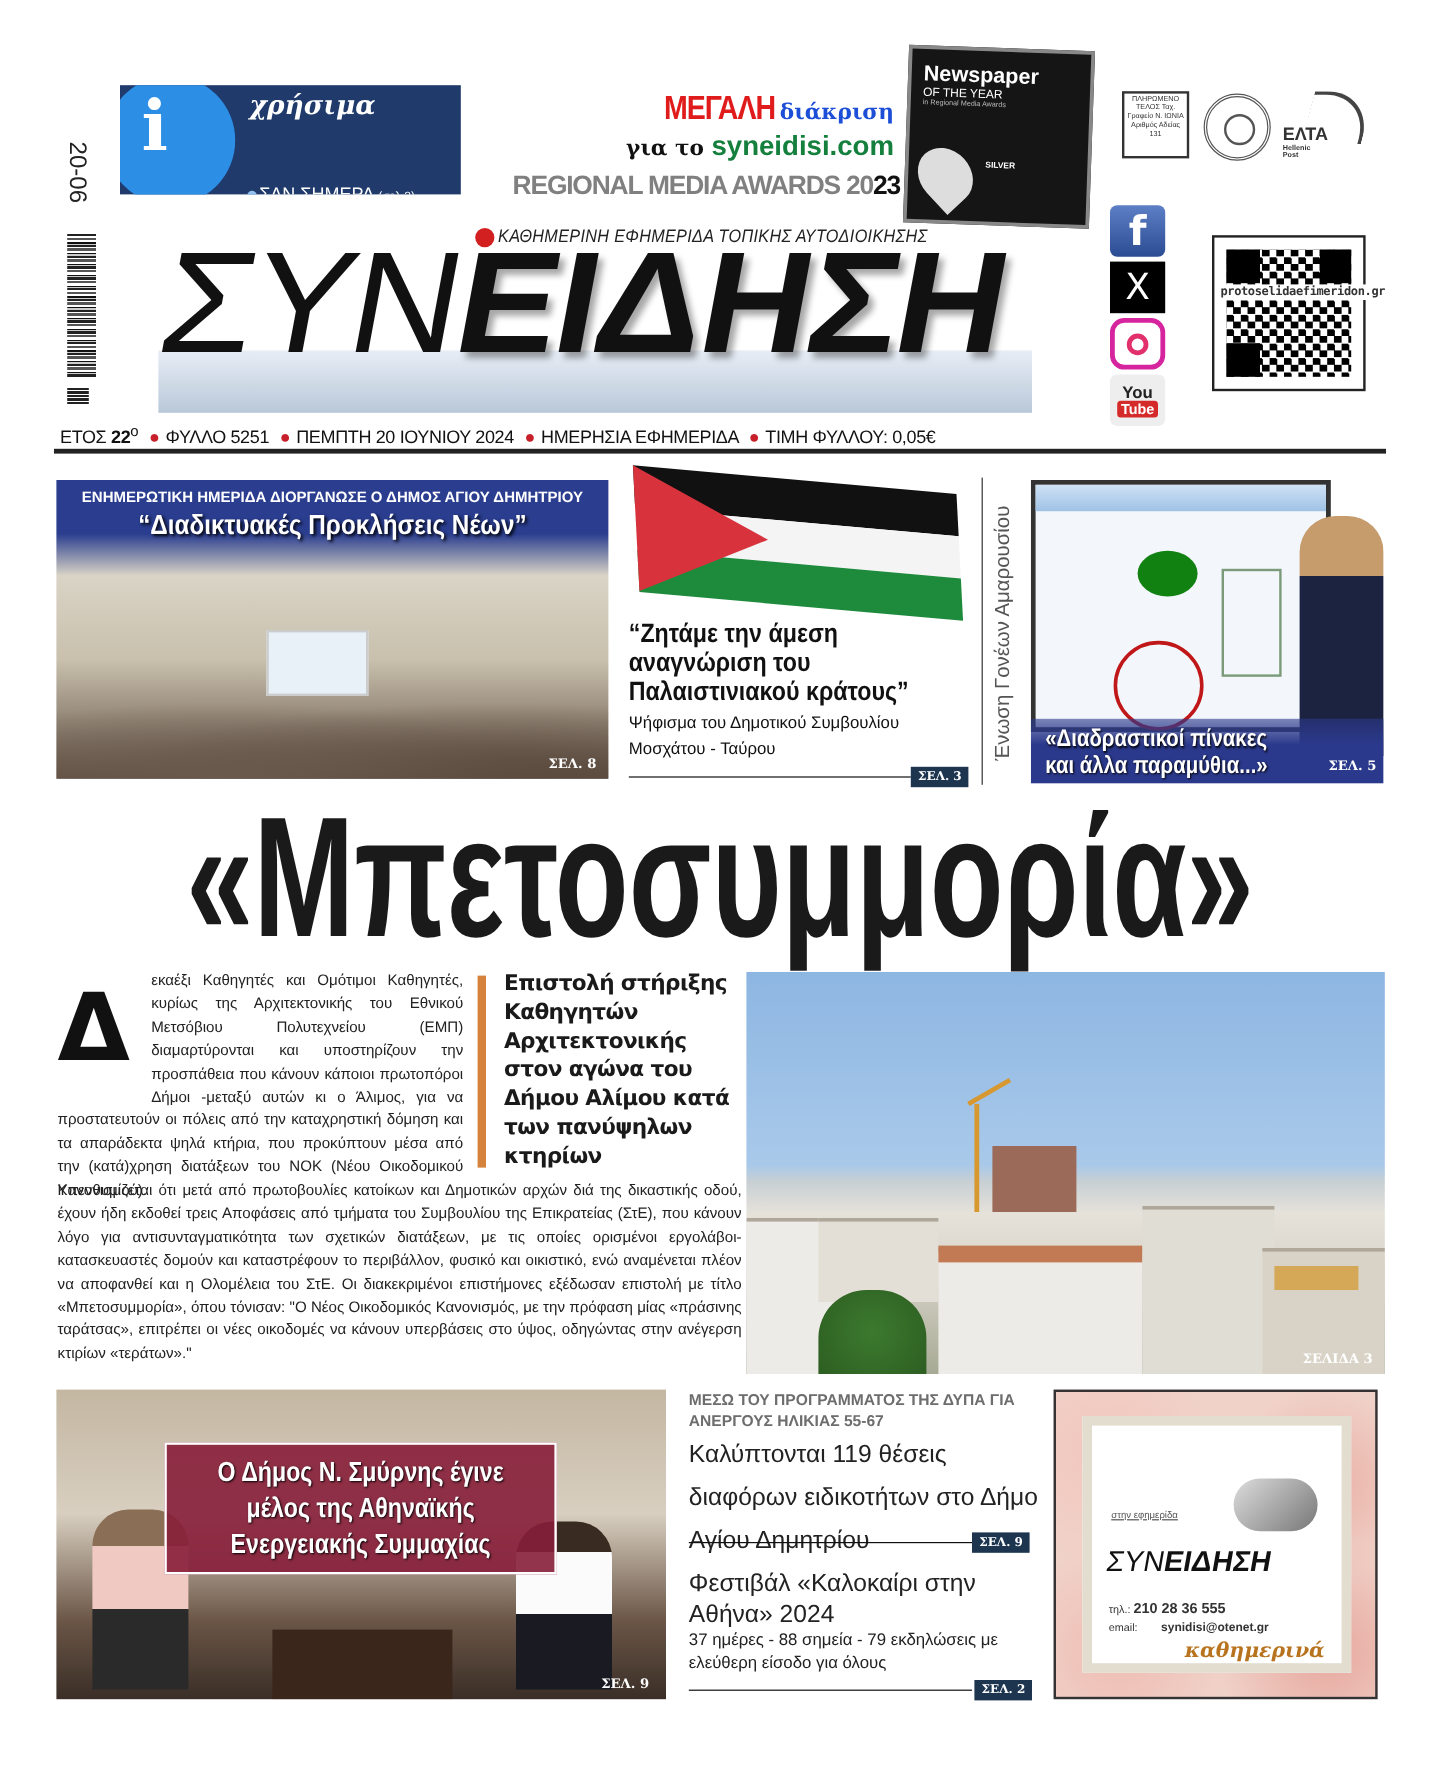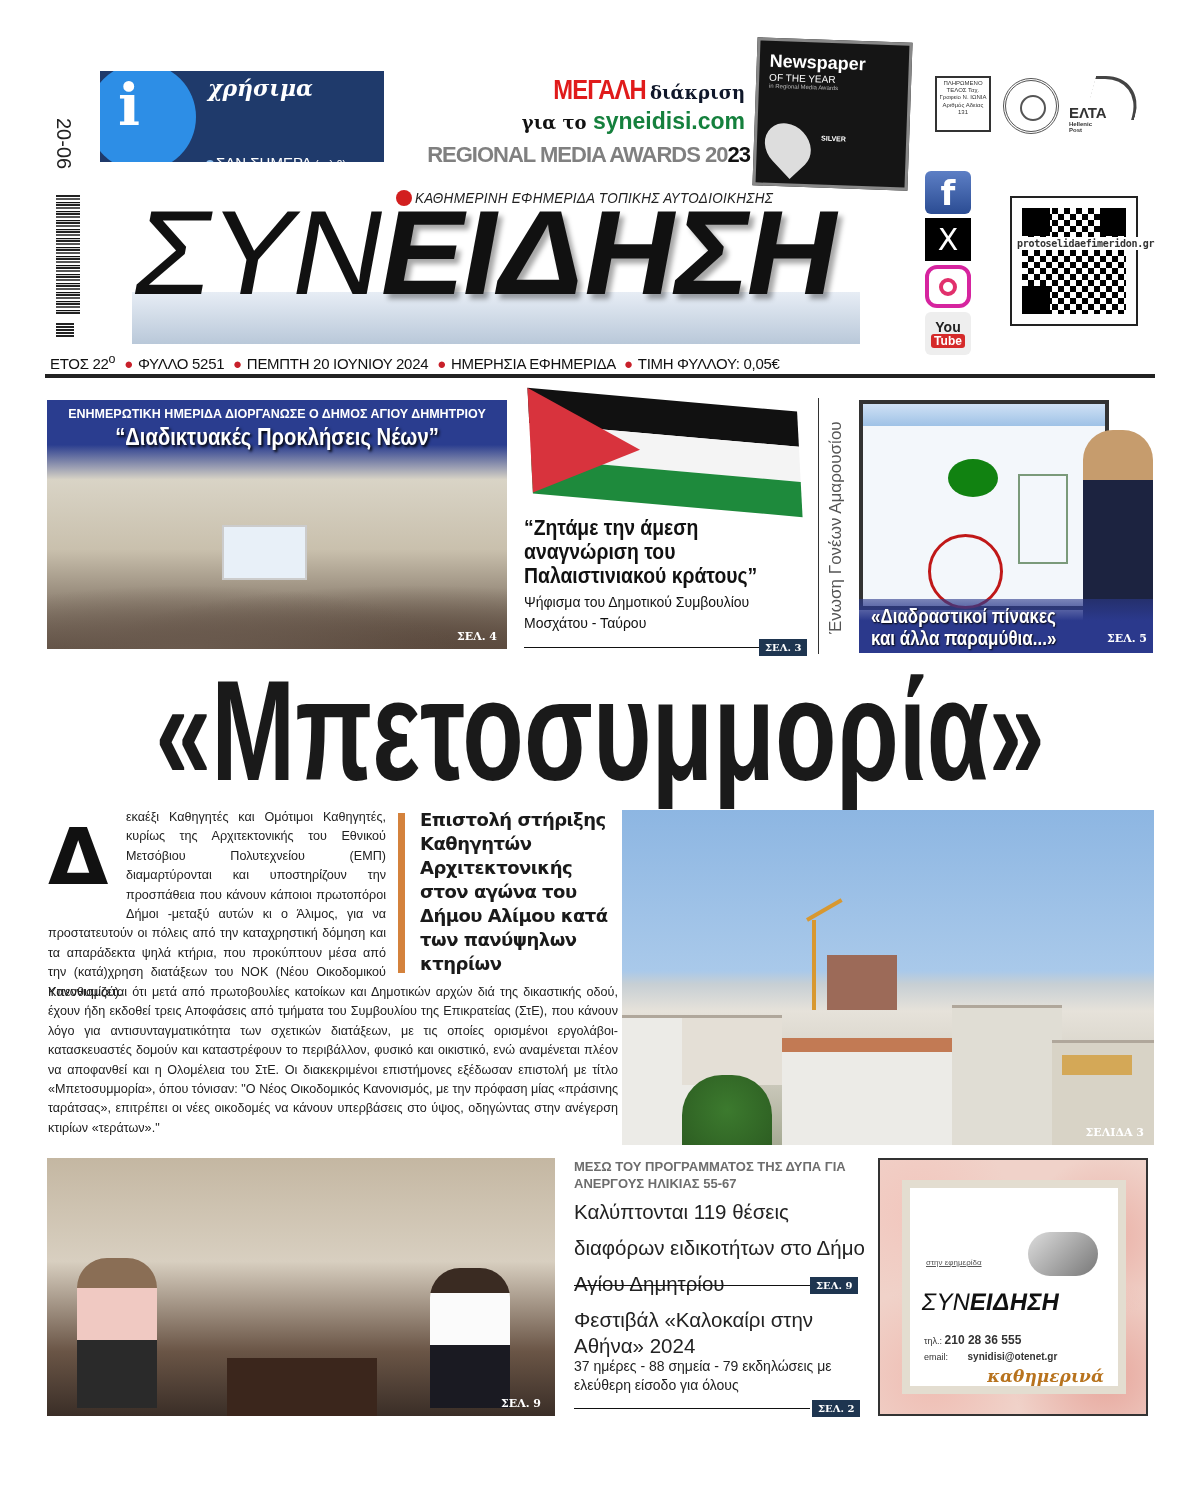--- a/index.html
+++ b/index.html
@@ -17,21 +17,21 @@
 
   .date-vert { left: 52px; top: 118px; writing-mode: vertical-rl; font-size: 20px; color: #222; }
   .barcode { left: 56px; top: 195px; width: 24px; height: 120px;
     background: repeating-linear-gradient(180deg, #222 0 2px, #fff 2px 3px, #555 3px 5px, #fff 5px 7px, #111 7px 8px, #ccc 8px 9px); }
   .barcode2 { left: 56px; top: 323px; width: 18px; height: 14px;
     background: repeating-linear-gradient(180deg, #222 0 2px, #fff 2px 3px); }
 
   
   .award-1 { left: 480px; top: 74px; width: 265px; text-align: right; }
   .award-1 .big { color: #e01b1b; font: bold 28px "Liberation Sans", sans-serif; letter-spacing: -1px; transform: scaleX(0.85); display: inline-block; transform-origin: right; }
-  .award-1 .small { color: #0f172a; font: bold 18px "DejaVu Serif", serif; }
+  .award-1 .small { color: #1d4ed8; font: bold 18px "DejaVu Serif", serif; }
   .award-2 { left: 480px; top: 108px; width: 265px; text-align: right; font: bold 18px "DejaVu Serif", serif; }
   .award-2 .site { color: #15803d; font: bold 23px "Liberation Sans", sans-serif; }
   .award-3 { left: 405px; top: 142px; width: 345px; text-align: right; color: #808080; font: bold 22px "Liberation Sans", sans-serif; letter-spacing: -1px; }
   .award-3 b { color: #111; }
   .plaque { left: 755px; top: 40px; width: 155px; height: 148px; background: #151515; border: 3px solid #888; transform: rotate(2deg); color: #fff; padding: 10px; }
   .plaque .p1 { font: bold 18px "Liberation Sans", sans-serif; }
   .plaque .p2 { font-size: 10px; }
   .plaque .p3 { font-size: 6px; color: #bbb; }
   .plaque .p4 { position: absolute; left: 64px; top: 92px; font-size: 7px; font-weight: bold; }
   .plaque .pin { position: absolute; left: 10px; top: 80px; width: 42px; height: 50px; background: #ddd; border-radius: 50% 50% 50% 0; transform: rotate(-45deg); }
@@ -64,21 +64,21 @@
     background: #fff; }
   .qr-pattern { width: 100%; height: 100%;
     background:
       linear-gradient(#000,#000) 0 0/28px 28px no-repeat,
       linear-gradient(#000,#000) 78px 0/28px 28px no-repeat,
       linear-gradient(#000,#000) 0 78px/28px 28px no-repeat,
       repeating-conic-gradient(#000 0 25%, #fff 0 50%) 0 0/12px 12px; }
   .qr-text { left: 1015px; top: 237px; background: #fff; font: bold 10px "DejaVu Sans Mono", monospace; color: #333; padding: 1px 2px; letter-spacing: -0.3px; }
 
   .edition { left: 50px; top: 352px; font-size: 15px; color: #111; white-space: nowrap; letter-spacing: -0.3px; }
-  .edition b { font-weight: normal; }
+  .edition b { font-weight: bold; }
   .edition .sep { color: #c8202a; margin: 0 5px; }
   .rule-top { left: 45px; top: 374px; width: 1110px; height: 4px; background: #222; }
 
   
   .s1 { left: 47px; top: 400px; width: 460px; height: 249px; overflow: hidden;
     background: linear-gradient(180deg, #2a3d8f 0%, #2a3d8f 18%, #d9d4c6 32%, #c9c0ad 60%, #5e4e42 100%); }
   .s1-kicker { position: absolute; left: 0; right: 0; top: 7px; text-align: center; color: #fff; font: bold 12.5px "Liberation Sans", sans-serif; }
   .s1-title { position: absolute; left: 0; right: 0; top: 24px; text-align: center; color: #fff; font: bold 23px "Liberation Sans", sans-serif; text-shadow: 2px 2px 3px #000; transform: scaleX(0.88); }
   .s1-screen { position: absolute; left: 175px; top: 125px; width: 85px; height: 55px; background: #e8f0f8; border: 2px solid #ccc; }
   .s1-crowd { position: absolute; left: 0; right: 0; bottom: 0; height: 75px; background: radial-gradient(ellipse at 30% 100%, #6a5a4e, transparent 60%), radial-gradient(ellipse at 80% 100%, #5b4a3e, transparent 60%); }
@@ -238,21 +238,21 @@
   <span class="sep">●</span><span>ΗΜΕΡΗΣΙΑ ΕΦΗΜΕΡΙΔΑ</span>
   <span class="sep">●</span><span>ΤΙΜΗ ΦΥΛΛΟΥ: 0,05€</span>
 </div>
 <div class="abs rule-top"></div>
 
 <div class="abs s1">
   <div class="s1-screen"></div>
   <div class="s1-crowd"></div>
   <div class="s1-kicker">ΕΝΗΜΕΡΩΤΙΚΗ ΗΜΕΡΙΔΑ ΔΙΟΡΓΑΝΩΣΕ Ο ΔΗΜΟΣ ΑΓΙΟΥ ΔΗΜΗΤΡΙΟΥ</div>
   <div class="s1-title">“Διαδικτυακές Προκλήσεις Νέων”</div>
-  <div class="pageref" style="right:10px;bottom:6px">ΣΕΛ. 4</div>
+  <div class="pageref" style="right:10px;bottom:6px">ΣΕΛ. 8</div>
 </div>
 
 <div class="abs flag">
   <div class="b" style="background:#111"></div>
   <div class="b" style="background:#f4f4f4"></div>
   <div class="b" style="background:#1e8a3c"></div>
   <div class="tri"></div>
 </div>
 <div class="abs s2-title">“Ζητάμε την άμεση αναγνώριση του Παλαιστινιακού κράτους”</div>
 <div class="abs s2-sub">Ψήφισμα του Δημοτικού Συμβουλίου Μοσχάτου - Ταύρου</div>
@@ -301,20 +301,27 @@
   <div class="bldg" style="left:430px;top:230px;width:102px;height:105px;background:#d8d3c6"></div>
   <div class="roof" style="left:440px;top:245px;width:70px;height:20px;background:#d4a857"></div>
   <div class="trees"></div>
   <div class="pageref" style="right:10px;bottom:6px">ΣΕΛΙΔΑ 3</div>
 </div>
 
 <div class="abs s4">
   <div class="man1"></div>
   <div class="man2"></div>
   <div class="table"></div>
+  <div class="s4-box">
+    <div class="s4-title">
+      <div>Ο Δήμος Ν. Σμύρνης έγινε</div>
+      <div>μέλος της Αθηναϊκής</div>
+      <div>Ενεργειακής Συμμαχίας</div>
+    </div>
+  </div>
   <div class="pageref" style="right:14px;bottom:6px">ΣΕΛ. 9</div>
 </div>
 
 <div class="abs s5-kicker">ΜΕΣΩ ΤΟΥ ΠΡΟΓΡΑΜΜΑΤΟΣ ΤΗΣ ΔΥΠΑ ΓΙΑ ΑΝΕΡΓΟΥΣ ΗΛΙΚΙΑΣ 55-67</div>
 <div class="abs s5-title">Καλύπτονται 119 θέσεις διαφόρων ειδικοτήτων στο Δήμο Αγίου Δημητρίου</div>
 <div class="abs s5-rule"></div>
 <div class="pagetag" style="left:810px;top:1277px">ΣΕΛ. 9</div>
 
 <div class="abs s6-title">Φεστιβάλ «Καλοκαίρι στην Αθήνα» 2024</div>
 <div class="abs s6-sub">37 ημέρες - 88 σημεία - 79 εκδηλώσεις με ελεύθερη είσοδο για όλους</div>

